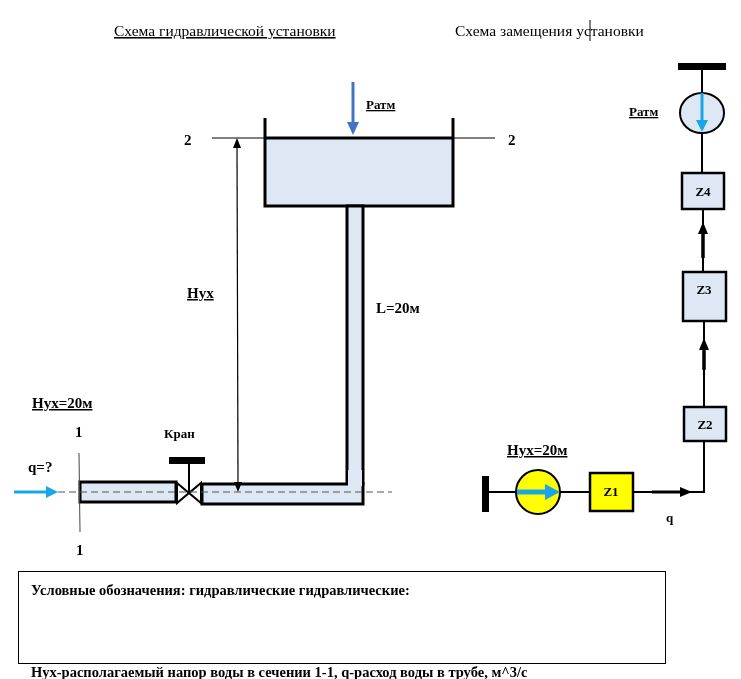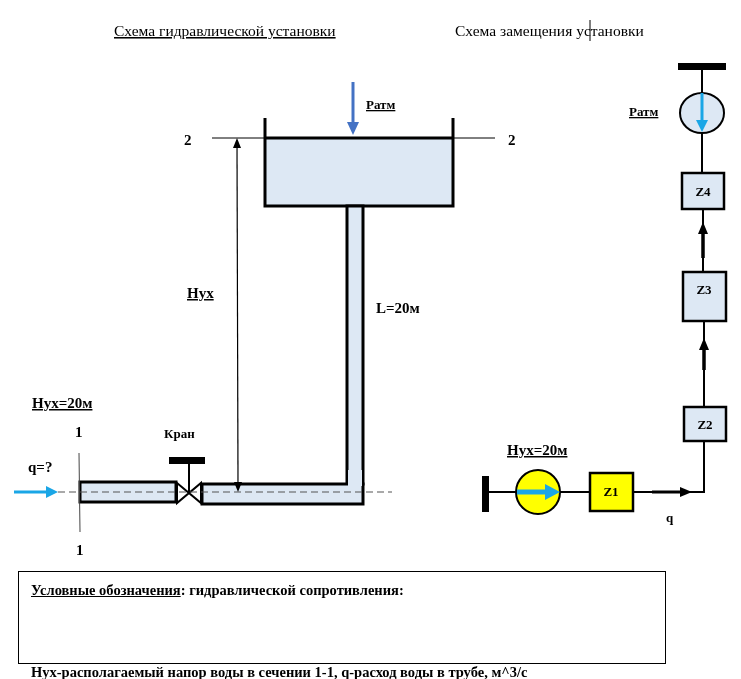--- a/index.html
+++ b/index.html
@@ -8,21 +8,21 @@
   svg { position: absolute; left: 0; top: 0; }
   .title { font-size: 15.5px; font-weight: normal; }
   .lbl { font-size: 15px; font-weight: bold; }
   .lbl-sm { font-size: 13px; font-weight: bold; }
   .spell { text-decoration: underline wavy #d33; text-decoration-thickness: 1px; }
   .spell-blue { text-decoration: underline wavy #4472c4; text-decoration-thickness: 1px; }
   #legend { position: absolute; left: 18px; top: 571px; width: 648px; height: 93px;
             border: 1.5px solid #000; box-sizing: border-box; background: #fff;
             font-weight: bold; font-size: 14.5px; }
   #legend div { position: absolute; left: 12px; white-space: nowrap; }
-  .ul { text-decoration: underline; }
+  .ul { }
 </style>
 </head>
 <body>
 
 <svg width="741" height="679" viewBox="0 0 741 679">
   <defs>
     <marker id="ah-black" markerWidth="8" markerHeight="8" refX="7" refY="4" orient="auto" markerUnits="userSpaceOnUse">
       <path d="M0,0 L8,4 L0,8 z" fill="#000"></path>
     </marker>
   </defs>
@@ -132,15 +132,15 @@
   </g>
   <line x1="633" y1="492" x2="705" y2="492" stroke="#000" stroke-width="2"></line>
   <g>
     <line x1="652" y1="492" x2="682" y2="492" stroke="#000" stroke-width="3"></line>
     <path d="M680,487 L692,492 L680,497 z" fill="#000"></path>
   </g>
   <text class="lbl-sm" x="666" y="522">q</text>
 </svg>
 
 <div id="legend">
-  <div style="top:10px;"><span class="ul">Условные обозначения</span><span>: гидравлической сопротивления:</span></div>
+  <div style="top:10px;"><span class="ul">Условные обозначения</span><span>: гидравлические гидравлические:</span></div>
   <div style="top:72px;margin-top:20px;">Hух-располагаемый напор воды в сечении 1-1,  q-расход воды в трубе, м^3/с</div>
 </div>
 
 </body></html>

